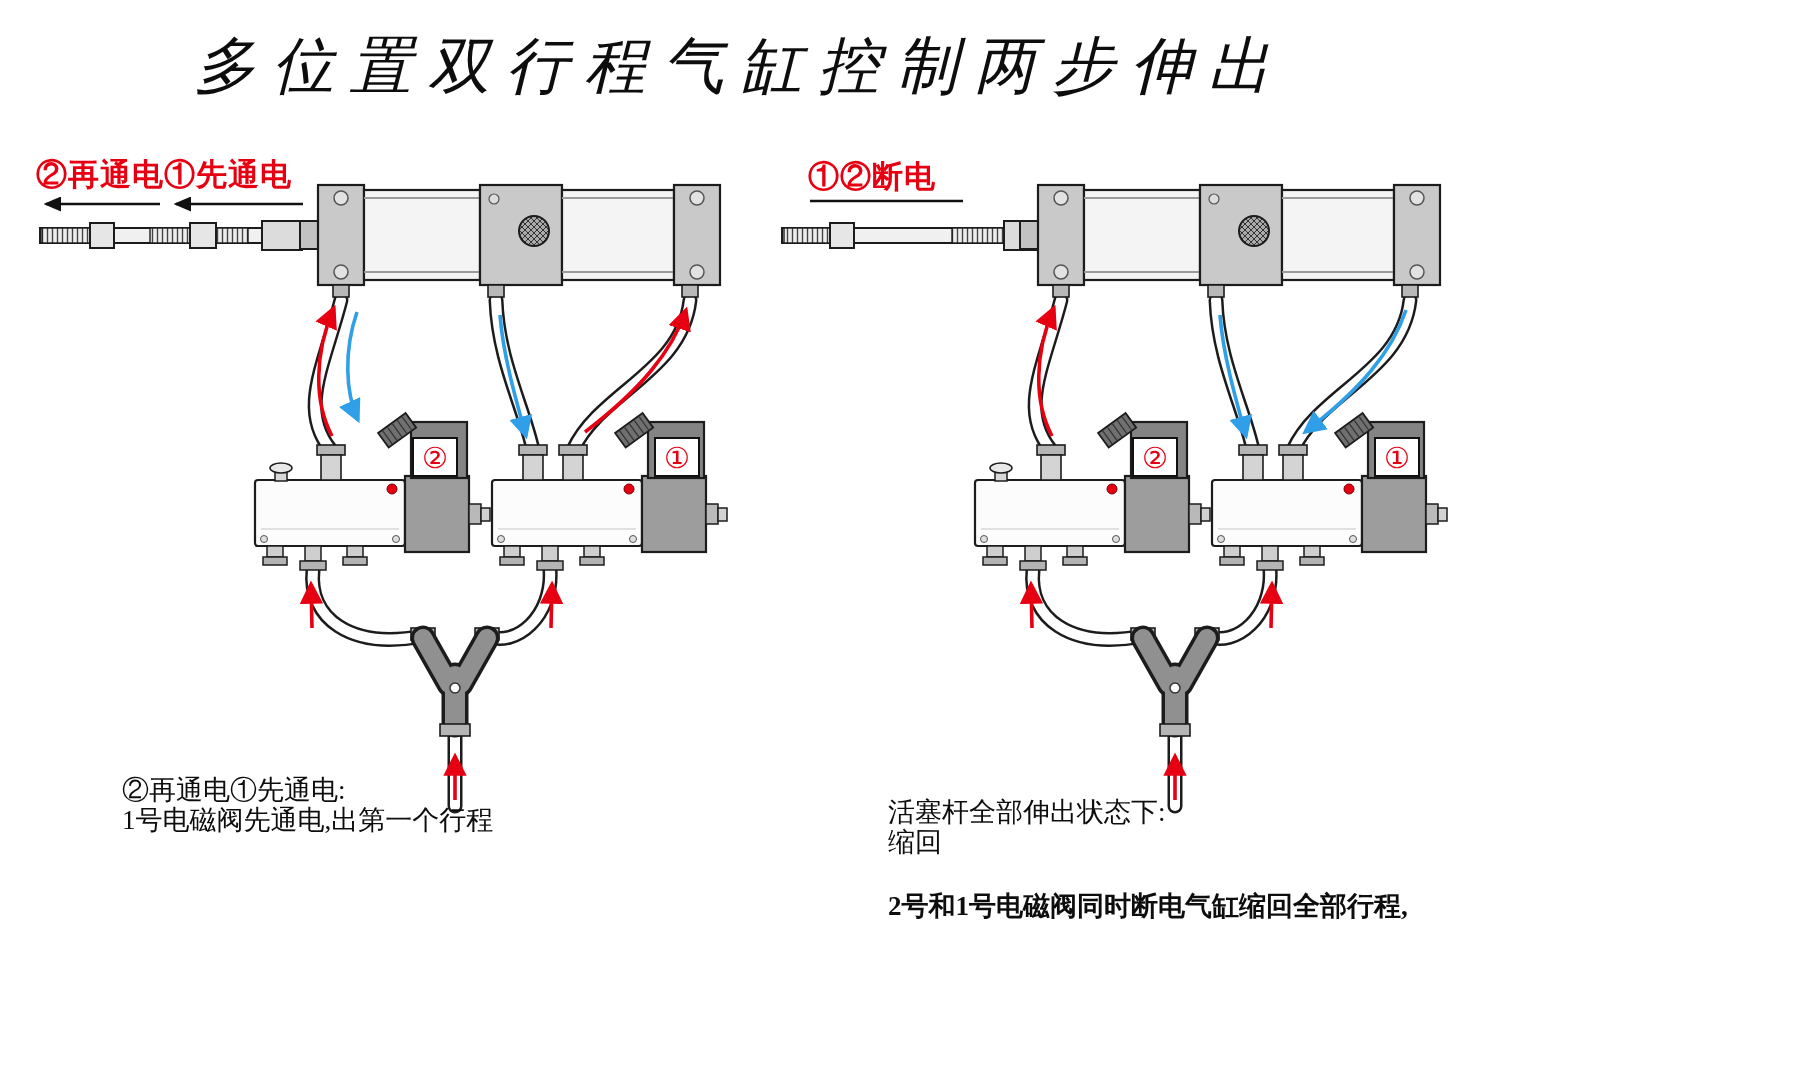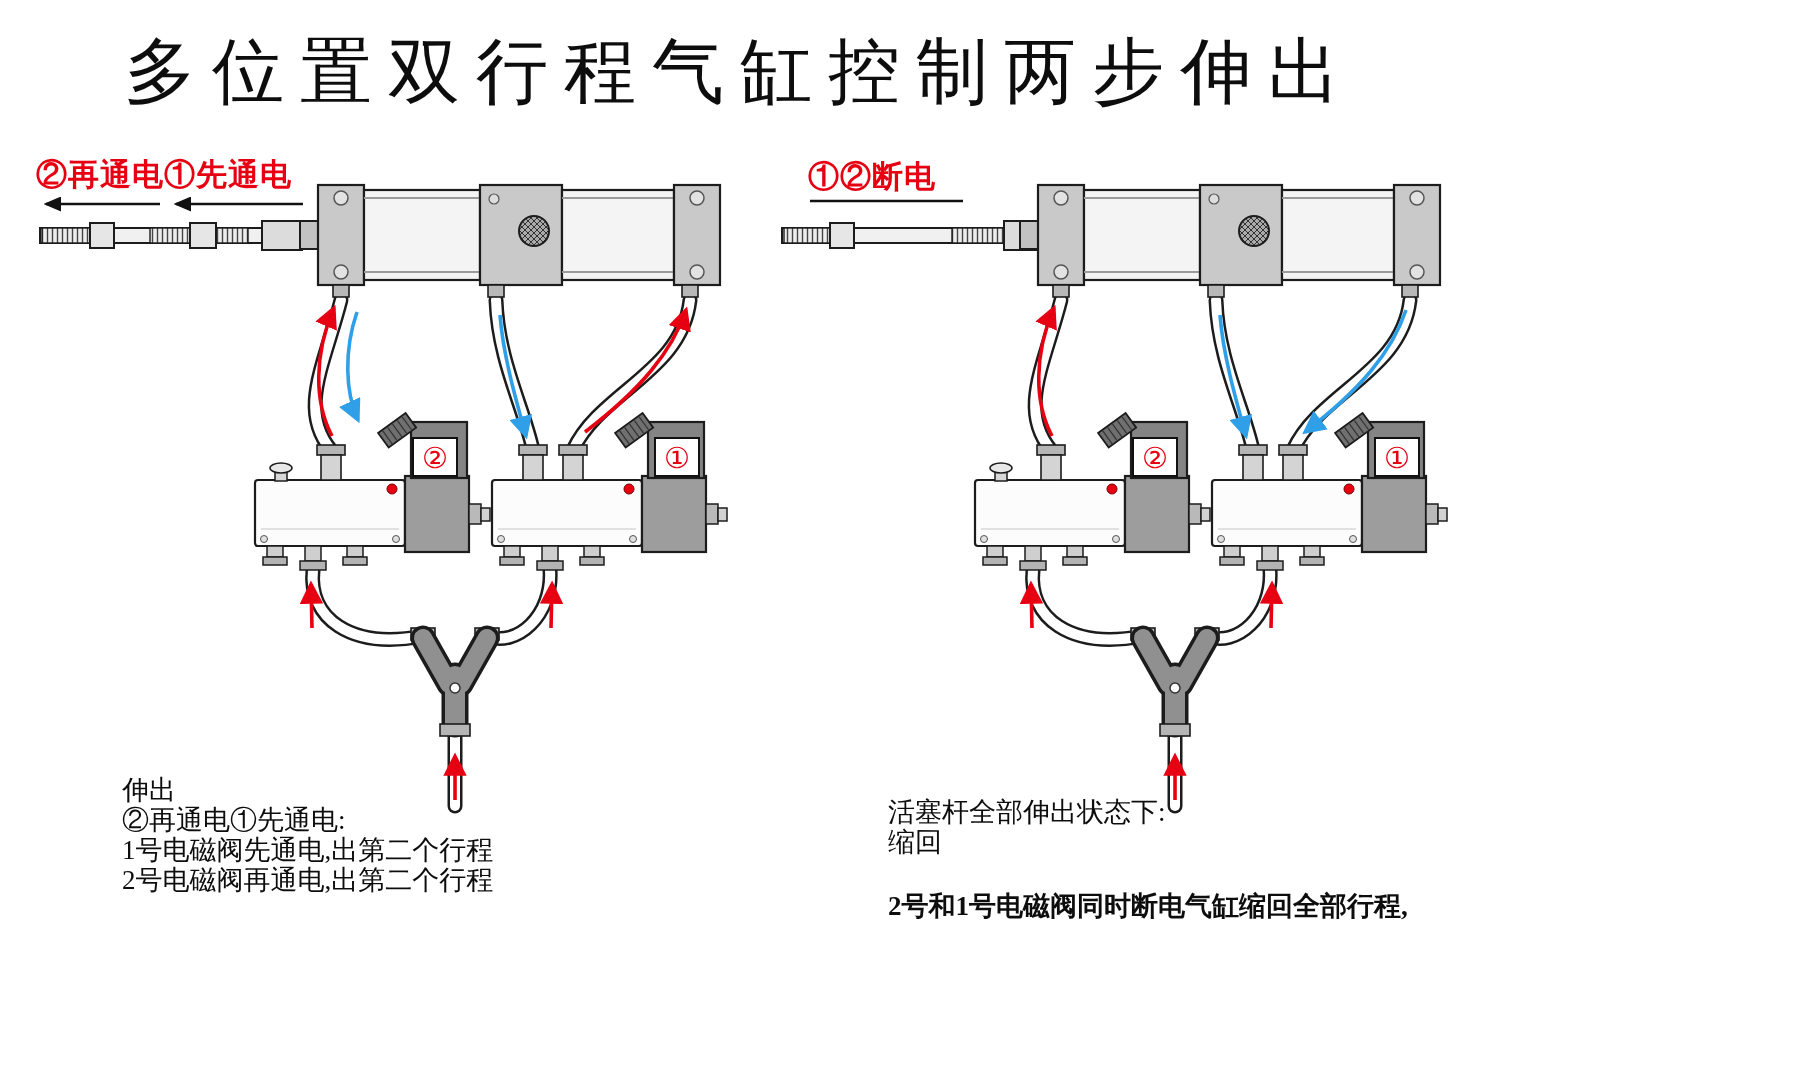--- a/index.html
+++ b/index.html
@@ -1,20 +1,20 @@
 <!DOCTYPE html>
 <html><head>
 <meta charset="utf-8">
 <style>
   html,body{margin:0;padding:0;background:#fff;}
   #stage{position:relative;width:1820px;height:1085px;background:#ffffff;overflow:hidden;
          font-family:"Liberation Serif",serif;color:#111;}
   .abs{position:absolute;}
-  .title{top:24px;left:0;width:1480px;text-align:center;font-size:72px;letter-spacing:16px;
-         color:#0d0d0d;white-space:nowrap;}
+  .title{top:24px;left:0;width:1480px;text-align:center;font-size:62px;letter-spacing:16px;
+         color:#0d0d0d;white-space:nowrap;font-style:italic;}
   .redlabel{color:#e60012;font-weight:bold;font-size:31px;letter-spacing:1px;white-space:nowrap;}
   .valve-num{position:absolute;width:46px;height:40px;background:#ffffff;border:2px solid #111;
              color:#e60012;font-size:29px;line-height:38px;text-align:center;
              font-family:"DejaVu Sans",sans-serif;box-sizing:border-box;}
   .caption{font-size:27px;line-height:30px;color:#0d0d0d;white-space:nowrap;}
   .caption .b{font-weight:bold;margin-top:34px;}
   svg{position:absolute;top:0;left:0;}
   .tubeO{stroke:#1c1c1c;stroke-width:15;fill:none;stroke-linecap:round;}
   .tubeI{stroke:#ffffff;stroke-width:10;fill:none;stroke-linecap:round;}
   .arr{fill:none;stroke-width:3.6;}
@@ -194,24 +194,22 @@
   <div class="abs redlabel" style="left:36px;top:154px;">②再通电①先通电</div>
 
   <div class="abs redlabel" style="left:808px;top:156px;">①②断电</div>
 
   <div class="valve-num" style="left:412px;top:437px;">②</div>
   <div class="valve-num" style="left:654px;top:437px;">①</div>
   <div class="valve-num" style="left:1132px;top:437px;">②</div>
   <div class="valve-num" style="left:1374px;top:437px;">①</div>
 
   <div class="abs caption" style="left:122px;top:775px;">
-    <div>伸出</div>
     <div>②再通电①先通电:</div>
-    <div>1号电磁阀先通电,出第二个行程</div>
-    <div>2号电磁阀再通电,出第二个行程</div>
+    <div>1号电磁阀先通电,出第一个行程</div>
   </div>
 
   <div class="abs caption" style="left:888px;top:797px;">
     <div>活塞杆全部伸出状态下:</div>
     <div>缩回</div>
     <div class="b">2号和1号电磁阀同时断电气缸缩回全部行程,</div>
   </div>
 
 </div>
 

